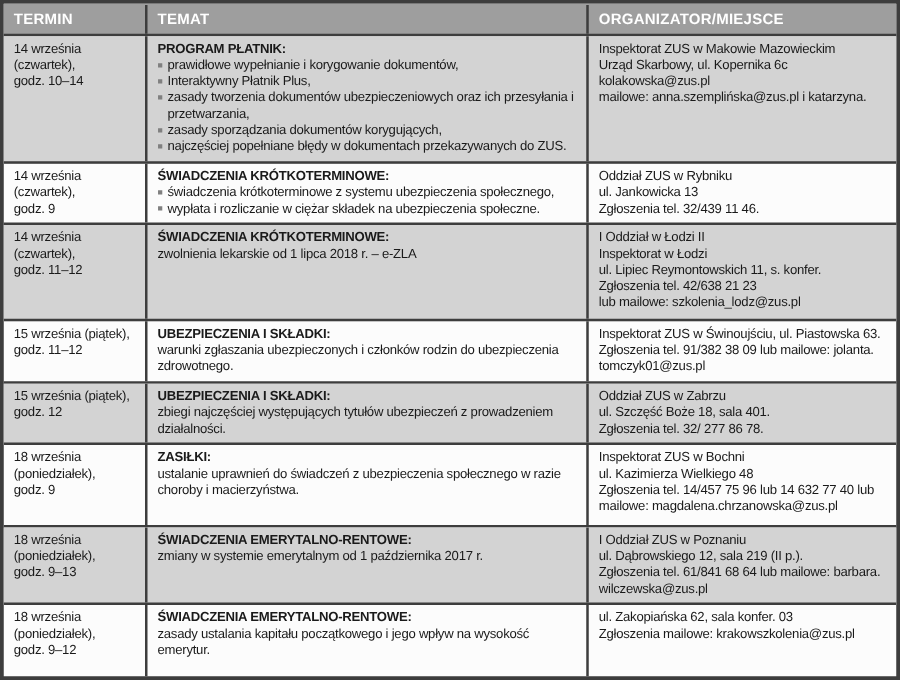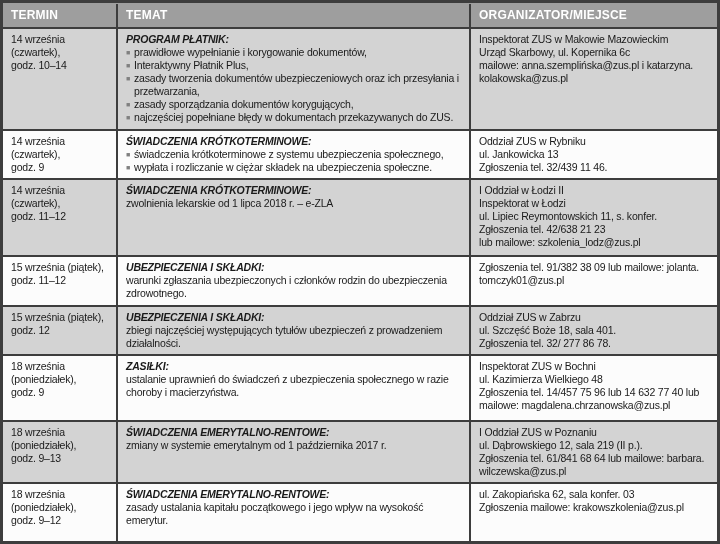--- a/index.html
+++ b/index.html
@@ -47,21 +47,21 @@
     color: var(--header-text);
     min-height: 26px;
     align-items: center;
   }
   .header-row .cell {
     font-weight: bold;
     font-size: 12px;
     letter-spacing: 0.2px;
     padding-top: 5px; padding-bottom: 5px;
   }
-  .temat-title { font-weight: bold; font-style: italic; }
+  .temat-title { font-weight: bold; }
   .line { }
   .bullet-line { display: flex; align-items: flex-start; }
   .sq {
     color: var(--bullet);
     font-size: 7px;
     line-height: 13px;
     flex: 0 0 auto;
     margin-right: 4px;
   }
   .bt { flex: 1 1 auto; }
@@ -113,22 +113,22 @@
           </div>
           <div class="bullet-line">
             <span class="sq">■</span>
             <span class="bt">najczęściej popełniane błędy w dokumentach przekazywanych do ZUS.</span>
           </div>
         </div>
     </div>
     <div class="cell col-org">
         <div class="line">Inspektorat ZUS w Makowie Mazowieckim</div>
         <div class="line">Urząd Skarbowy, ul. Kopernika 6c</div>
+        <div class="line">kolakowska@zus.pl</div>
         <div class="line">mailowe: anna.szemplińska@zus.pl i katarzyna.</div>
-        <div class="line">kolakowska@zus.pl</div>
       </div>
   </div>
 
   <div class="row r2">
     <div class="cell col-termin">
         <div class="line">14 września (czwartek),</div>
         <div class="line">godz. 9</div>
       </div>
     <div class="cell col-temat">
       <div class="temat-title">ŚWIADCZENIA KRÓTKOTERMINOWE:</div>
@@ -178,20 +178,21 @@
         <div class="line">godz. 11–12</div>
       </div>
     <div class="cell col-temat">
       <div class="temat-title">UBEZPIECZENIA I SKŁADKI:</div>
       <div>
           <div class="line">warunki zgłaszania ubezpieczonych i członków rodzin do ubezpieczenia zdrowotnego.</div>
         </div>
       <div></div>
     </div>
     <div class="cell col-org">
+        <div class="line">Inspektorat ZUS w Świnoujściu, ul. Piastowska 63.</div>
         <div class="line">Zgłoszenia tel. 91/382 38 09 lub mailowe: jolanta.</div>
         <div class="line">tomczyk01@zus.pl</div>
       </div>
   </div>
 
   <div class="row gray r5">
     <div class="cell col-termin">
         <div class="line">15 września (piątek),</div>
         <div class="line">godz. 12</div>
       </div>

